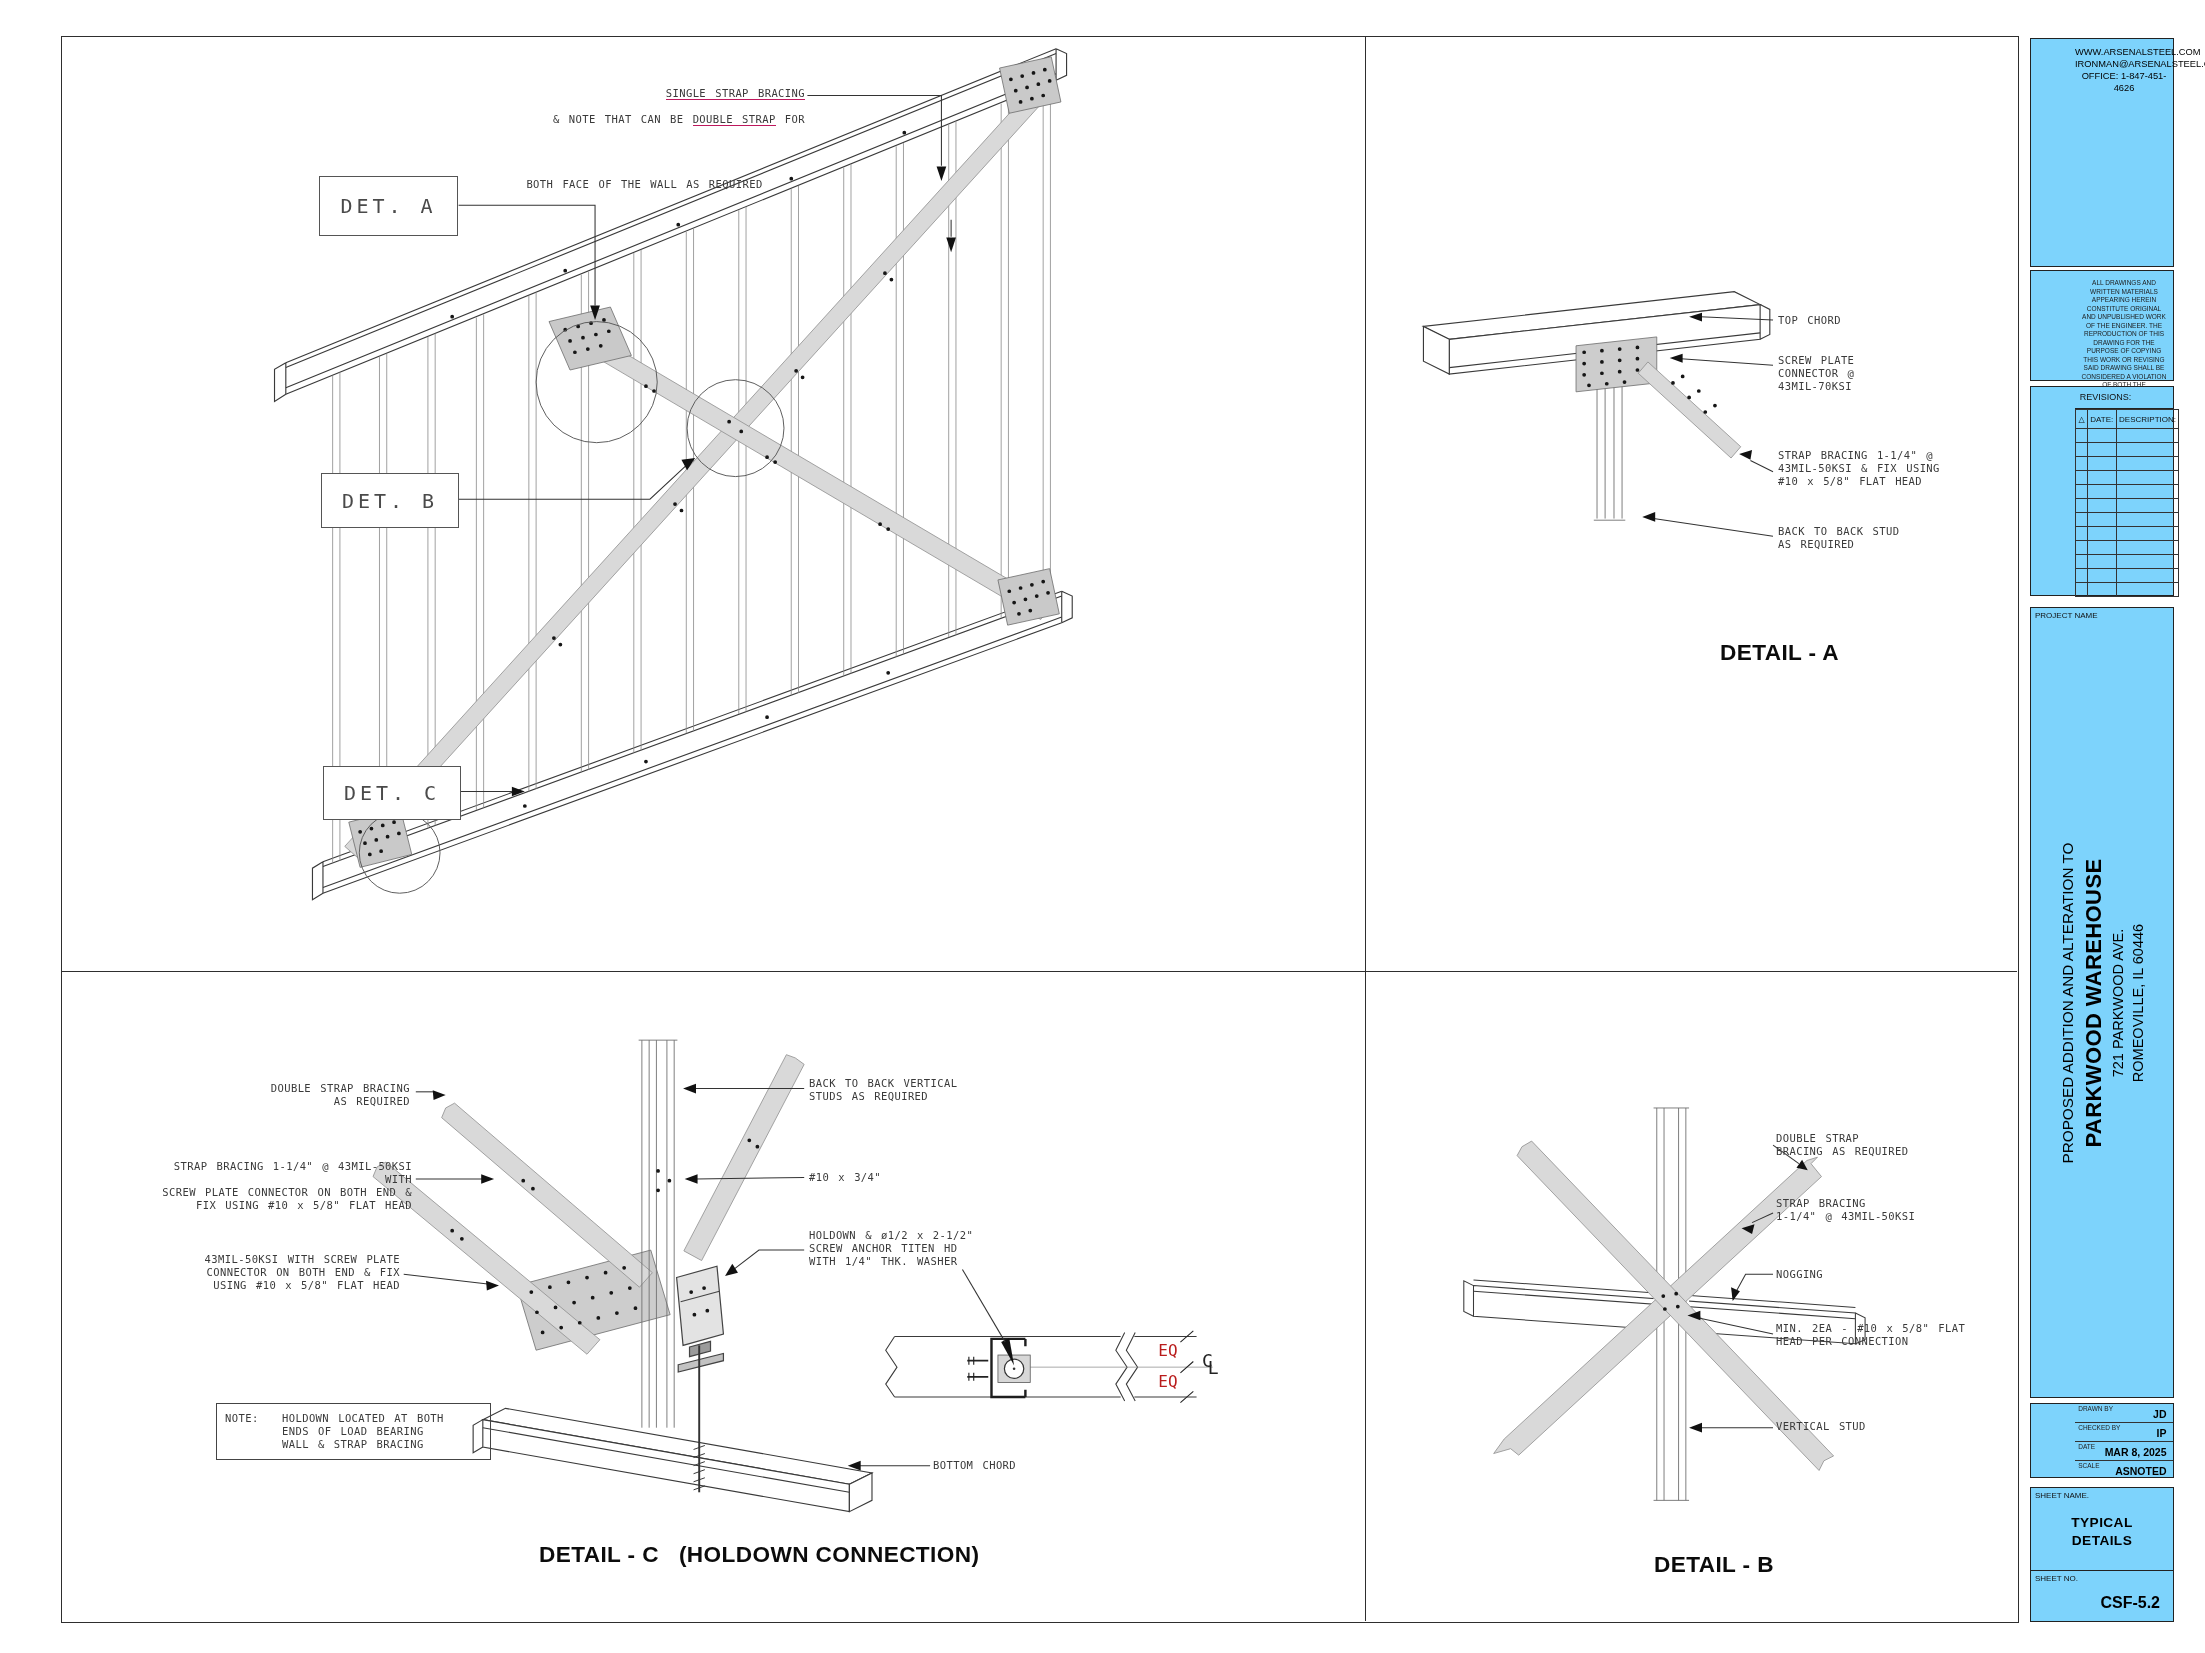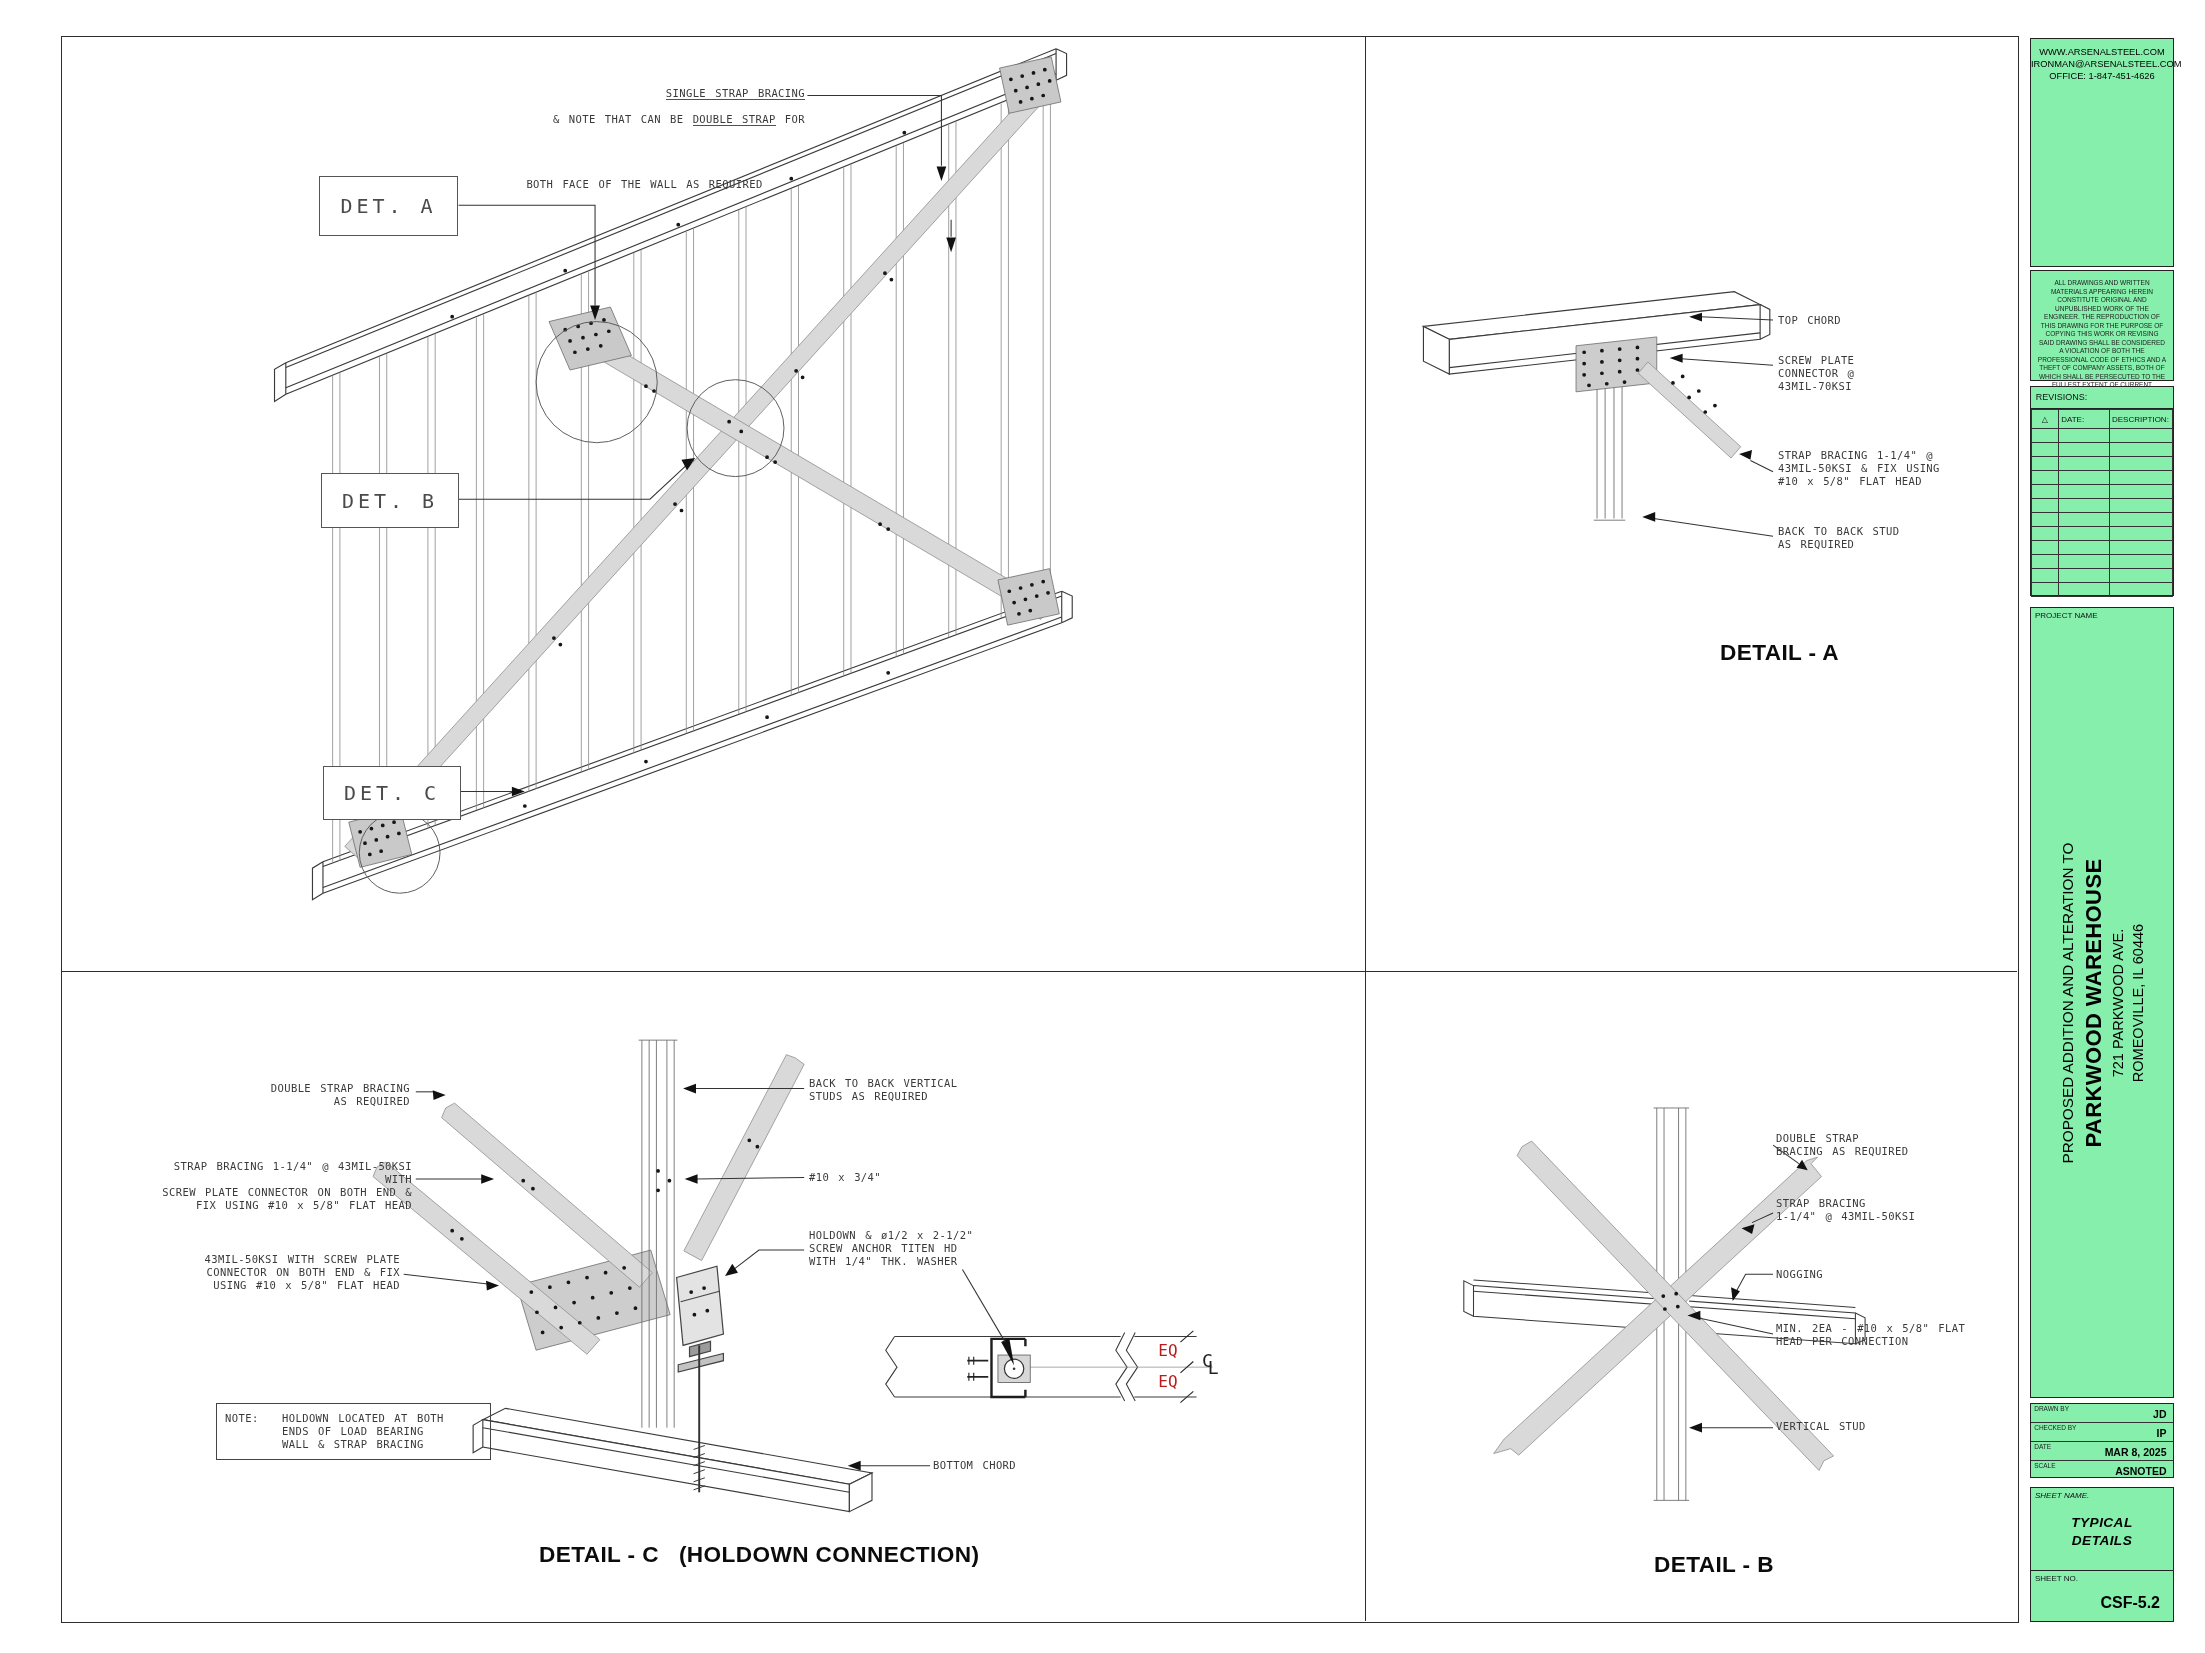--- a/index.html
+++ b/index.html
@@ -8,21 +8,21 @@
   .line-frame{position:absolute;border:1.3px solid #2e2e2e;}
   .cad{position:absolute;font-family:"DejaVu Sans Mono",monospace;font-size:10.5px;line-height:13px;
        letter-spacing:0.4px;word-spacing:2.4px;color:#3a3a3a;white-space:pre-line;}
   .cadr{text-align:right;}
   .u{border-bottom:1px solid #be185d;padding-bottom:0;}
   .det-title{position:absolute;font-family:"Liberation Sans",sans-serif;font-weight:bold;font-size:22.6px;
        color:#0b0b0b;letter-spacing:0.4px;white-space:pre;}
   .callout{position:absolute;border:1.3px solid #555;display:flex;align-items:center;justify-content:center;
        font-family:"DejaVu Sans Mono",monospace;font-size:20px;letter-spacing:4px;color:#4a4a4a;background:#fff;}
   .notebox{position:absolute;border:1.2px solid #444;display:flex;padding:8px 8px;box-sizing:border-box;}
-  .tb-box{position:absolute;border:1.2px solid #222;background:#86efac;box-sizing:border-box;}
+  .tb-box{position:absolute;border:1.2px solid #222;background:#7dd3fc;box-sizing:border-box;padding-left:44px;}
   .tb-small{font-size:8px;color:#111;}
   .contact{width:100%;text-align:center;padding-top:6.5px;font-size:9.3px;line-height:12px;color:#000;}
   .disclaimer{padding:8px 6.5px;font-size:6.5px;line-height:8.5px;text-align:center;color:#1c1c1c;}
   .rev-title{height:21px;line-height:21px;border-bottom:1.1px solid #222;padding-left:4.8px;font-size:9px;color:#111;}
   table.rev{border-collapse:collapse;width:100%;}
   table.rev th,table.rev td{border:0.8px solid #333;font-size:8px;font-weight:normal;text-align:left;
        padding:0 2.4px;height:13px;color:#111;}
   table.rev th{height:18px;}
   .projwrap{position:absolute;left:50%;top:50%;width:517px;transform:translate(-50%,-50%) rotate(-90deg);
        text-align:center;color:#000;}
@@ -370,21 +370,21 @@
     </div>
     <div class="meta-row">
       <span class="meta-label">DATE</span>
       <span class="meta-val">MAR 8, 2025</span>
     </div>
     <div class="meta-row">
       <span class="meta-label">SCALE</span>
       <span class="meta-val">ASNOTED</span>
     </div>
   </div>
-  <div class="tb-box" style="left:2030px;top:1487px;width:144px;height:96px;font-style:italic;">
+  <div class="tb-box" style="left:2030px;top:1487px;width:144px;height:96px;">
     <div class="tb-small" style="position:absolute;left:4px;top:3.2px;">SHEET NAME.</div>
     <div class="sheetname-val">TYPICAL
 DETAILS</div>
   </div>
   <div class="tb-box" style="left:2030px;top:1570px;width:144px;height:52px;">
     <div class="tb-small" style="position:absolute;left:4px;top:3.2px;">SHEET NO.</div>
     <div class="sheetno-val">CSF-5.2</div>
   </div>
 
 </div>

